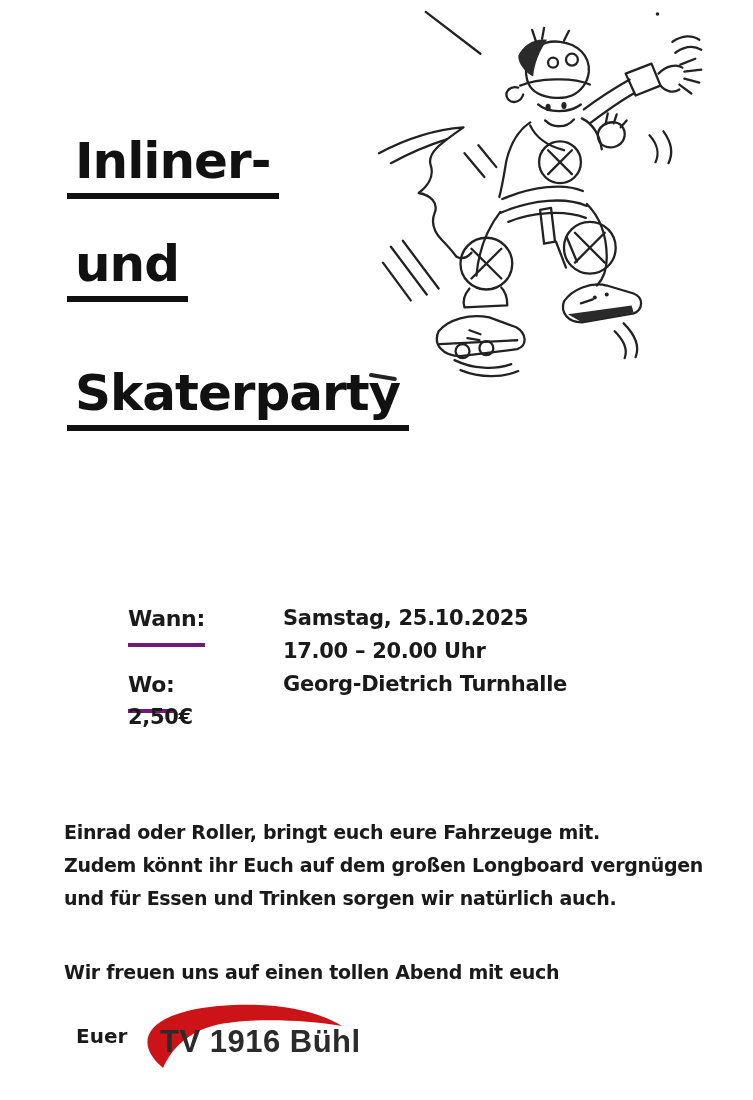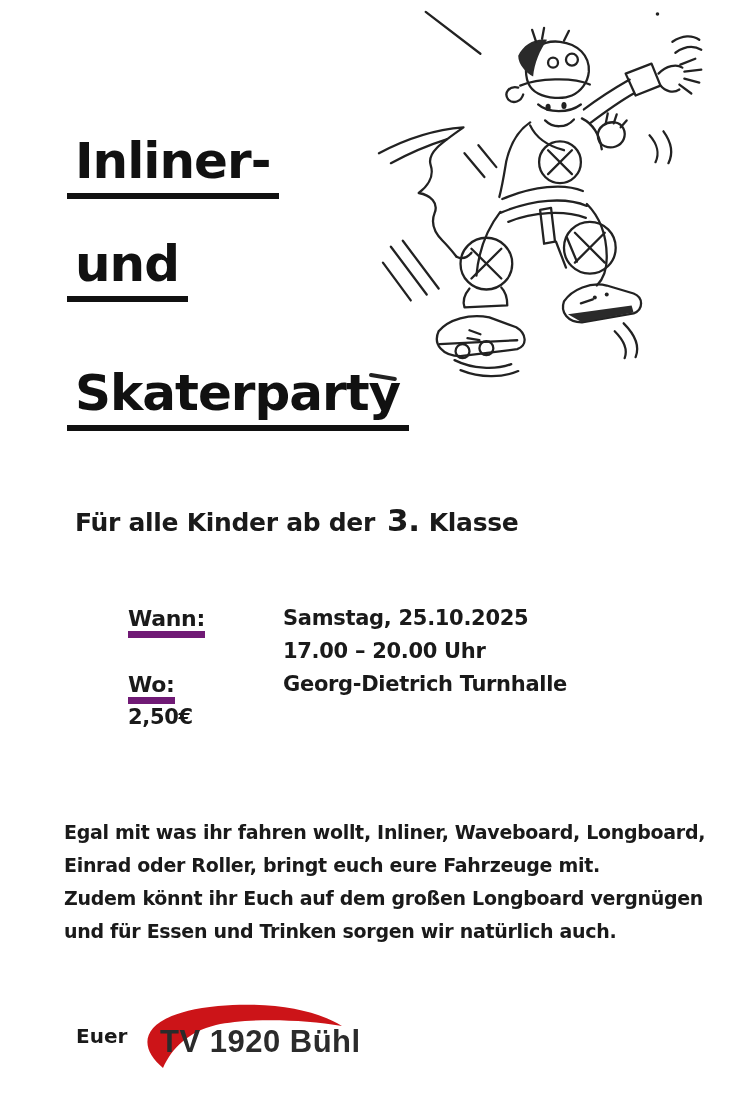--- a/index.html
+++ b/index.html
@@ -55,22 +55,22 @@
     top: 602px;
     display: grid;
     grid-template-columns: 155px auto;
     column-gap: 0;
     font-size: 22px;
     font-weight: bold;
     line-height: 33px;
     letter-spacing: -0.3px;
   }
   .details .label span {
-    border-bottom: 7px solid #701a75;
-    padding-bottom: 0px;
+    border-bottom: 4px solid #701a75;
+    padding-bottom: 12px;
   }
   .details .value { font-size: 21px; white-space: nowrap; }
 
   
   .body-text {
     position: absolute;
     left: 64px;
     top: 816px;
     font-size: 19px;
     font-weight: bold;
@@ -249,44 +249,41 @@
 
     <g>
       <path d="M86 360 C104 369 127 370 143 364"></path>
       <path d="M92 370 C112 378 134 378 150 371"></path>
       <path d="M256 323 C268 335 272 347 268 357"></path>
       <path d="M247 331 C257 341 260 350 257 358"></path>
     </g>
     <path d="M2 375 L26 379" stroke-width="4"></path>
   </svg>
 
-  <div class="subtitle">
-    <span>Für alle Kinder ab der</span><span class="grade">3.</span><span class="suffix">Klasse</span>
-  </div>
 
   <div class="details">
     <div class="label"><span>Wann:</span></div>
     <div class="value">Samstag, 25.10.2025</div>
     <div class="label"></div>
     <div class="value">17.00 – 20.00 Uhr</div>
     <div class="label"><span>Wo:</span></div>
     <div class="value">Georg-Dietrich Turnhalle</div>
     <div class="value">2,50€</div>
   </div>
 
   <div class="body-text">
-    <div>Egal mit was ihr fahren wollt, Inliner, Waveboard, Longboard,</div>
     <div>Einrad oder Roller, bringt euch eure Fahrzeuge mit.</div>
     <div>Zudem könnt ihr Euch auf dem großen Longboard vergnügen</div>
     <div>und für Essen und Trinken sorgen wir natürlich auch.</div>
   </div>
 
+  <div class="closing-line">Wir freuen uns auf einen tollen Abend mit euch</div>
 
   <div class="signoff">Euer</div>
 
   <div class="logo">
     <svg width="234" height="96" viewBox="0 0 234 96">
       <path d="M 37 70 C 10 48 12 16 92 8 C 148 3 192 13 216 28 C 175 21 122 20 90 27 C 62 34 46 50 37 70 Z" fill="#cc1418" stroke="none"></path>
     </svg>
-    <div class="club-name">TV 1920 Bühl</div>
+    <div class="club-name">TV 1916 Bühl</div>
   </div>
 
 </div>
 
 </body></html>

